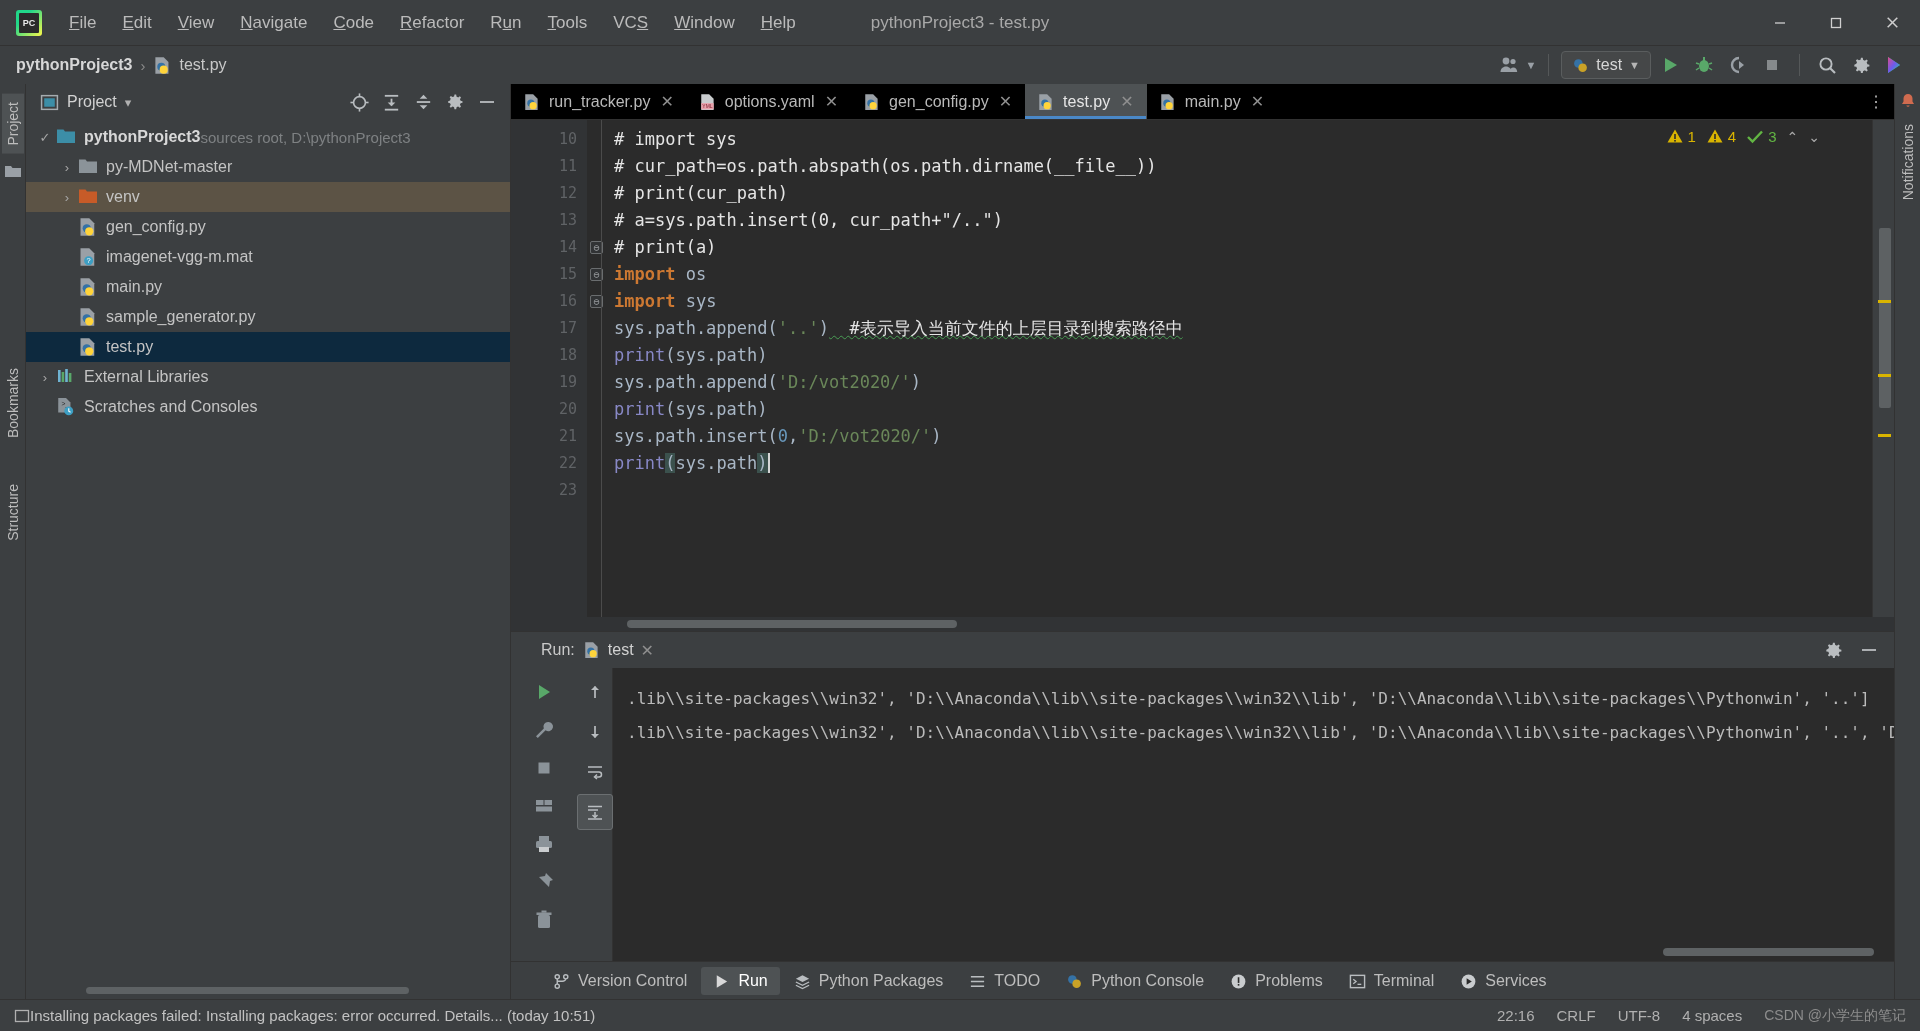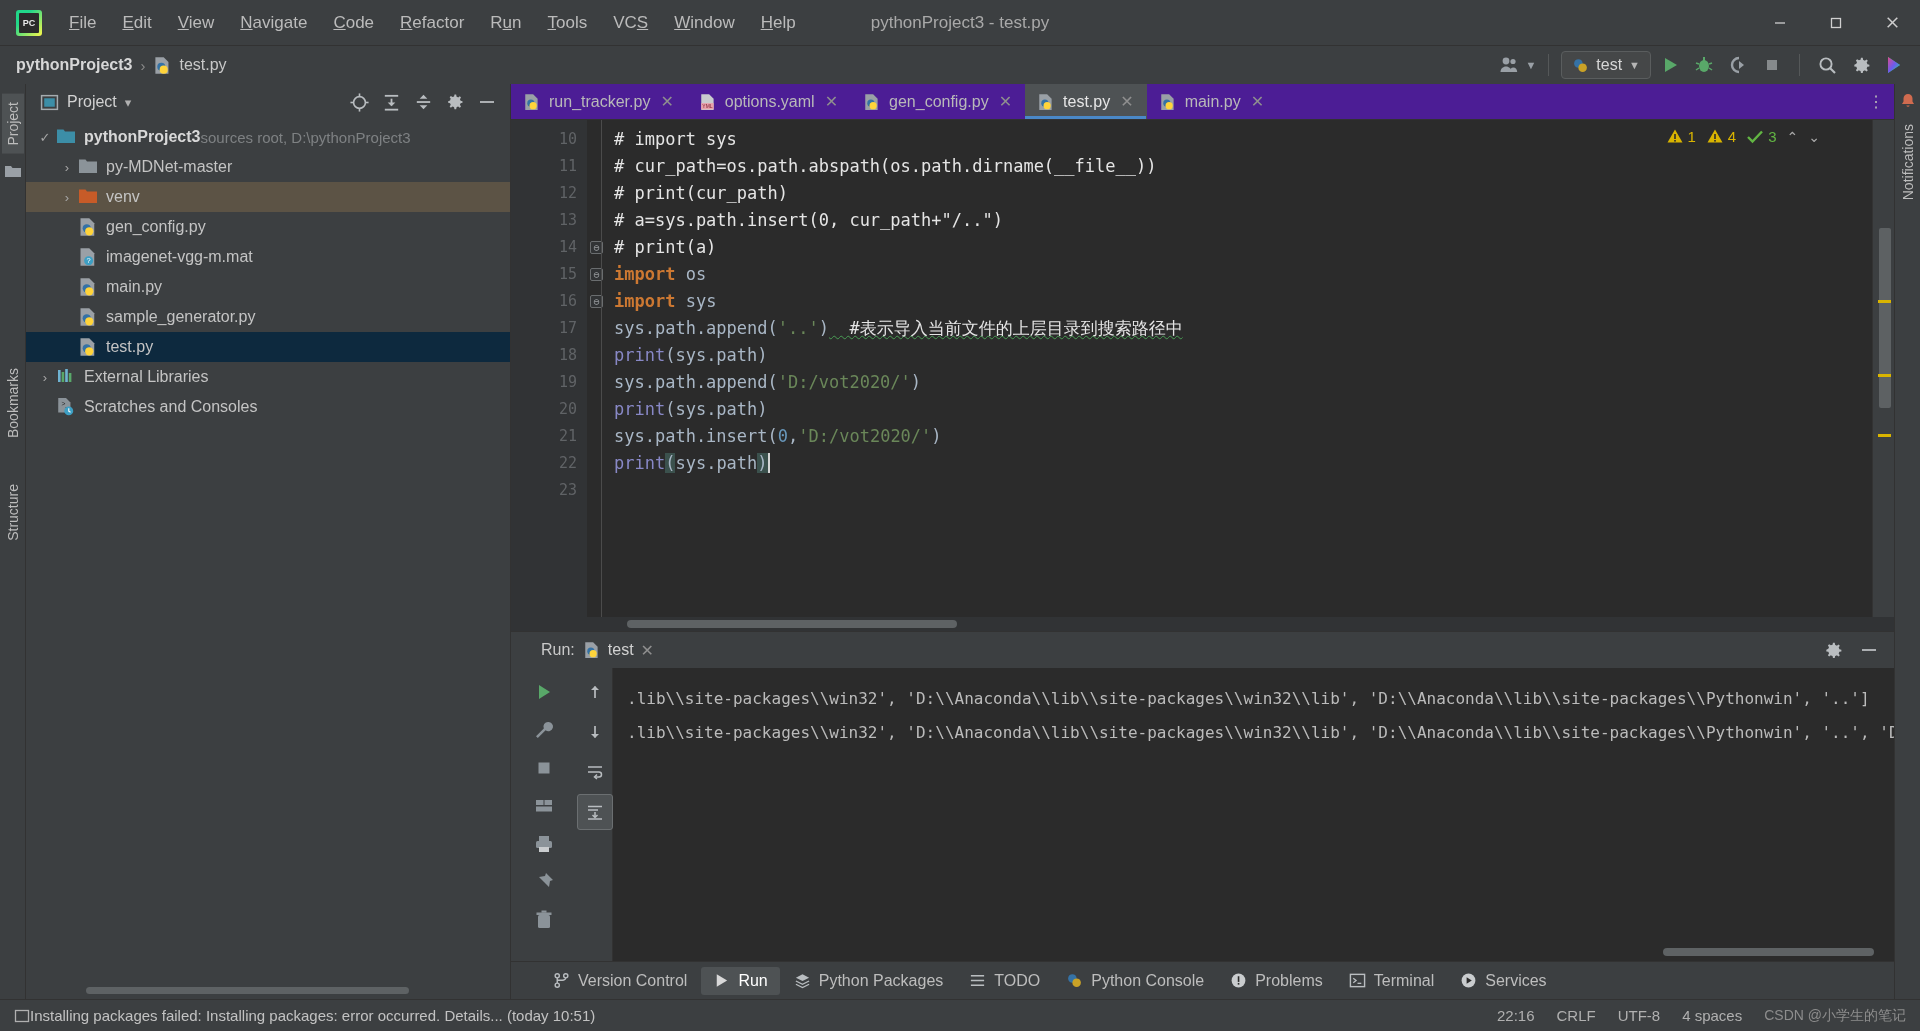--- a/index.html
+++ b/index.html
@@ -95,21 +95,21 @@
   .tlabel { color: #c4c4c4; }
   .tlabel.bold { font-weight: bold; color: #d8d8d8; }
   .tdim { color: #7e8183; margin-left: 0; font-size: 15px; }
   .ticon { width: 20px; height: 20px; margin-right: 8px; flex: 0 0 20px; }
   .pp-hscroll { height: 12px; padding: 0 20px 4px 60px; }
   .pp-hscroll i { display:block; height: 7px; background: #5e6264; border-radius: 4px; width: 80%; }
 
   
   .editor-col { flex: 1 1 auto; display: flex; flex-direction: column; min-width: 0; min-height: 0; background: #2b2b2b; }
   .tabs-row {
-    height: 36px; flex: 0 0 36px; background: #4c1d95; display: flex; align-items: stretch;
+    height: 36px; flex: 0 0 36px; background: #000000; display: flex; align-items: stretch;
     border-bottom: 1px solid #323232;
   }
   .etab {
     display: flex; align-items: center; gap: 8px; padding: 0 12px; color: #b9b9b9; font-size: 16px;
     position: relative; border-right: 1px solid transparent;
   }
   .etab.active { background: #4e5254; color: #e6e6e6; }
   .etab.active::after {
     content: ""; position: absolute; left: 0; right: 0; bottom: 0; height: 3px; background: #4a88c7;
   }
@@ -192,21 +192,21 @@
   }
   .coline { height: 34px; line-height: 34px; white-space: pre; }
   .co-str { color: #bbbbbb; }
   .console-hscroll { position: absolute; left: 1050px; right: 20px; bottom: 5px; height: 8px; background: #5e6264; border-radius: 4px; }
 
   
   .tool-tabs {
     height: 38px; flex: 0 0 38px; background: #3c3f41; display: flex; align-items: center;
     padding-left: 30px; gap: 2px; border-top: 1px solid #323232;
   }
-  .ttab { display: flex; align-items: flex-start; gap: 8px; color: #bdbdbd; font-size: 16px; padding: 5px 12px; border-radius: 3px; }
+  .ttab { display: flex; align-items: flex-end; gap: 8px; color: #bdbdbd; font-size: 16px; padding: 5px 12px; border-radius: 3px; }
   .ttab.active { background: #4e5254; color: #ffffff; }
 
   
   .statusbar {
     height: 32px; flex: 0 0 32px; background: #3c3f41; display: flex; align-items: center;
     padding: 0 14px; color: #b0b0b0; font-size: 15px; border-top: 1px solid #323232;
   }
   .sb-msg { color: #c2c2c2; }
   .sb-right { margin-left: auto; display: flex; align-items: center; gap: 22px; }
   .wm { color: #8d8d8d; font-size: 14px; }

